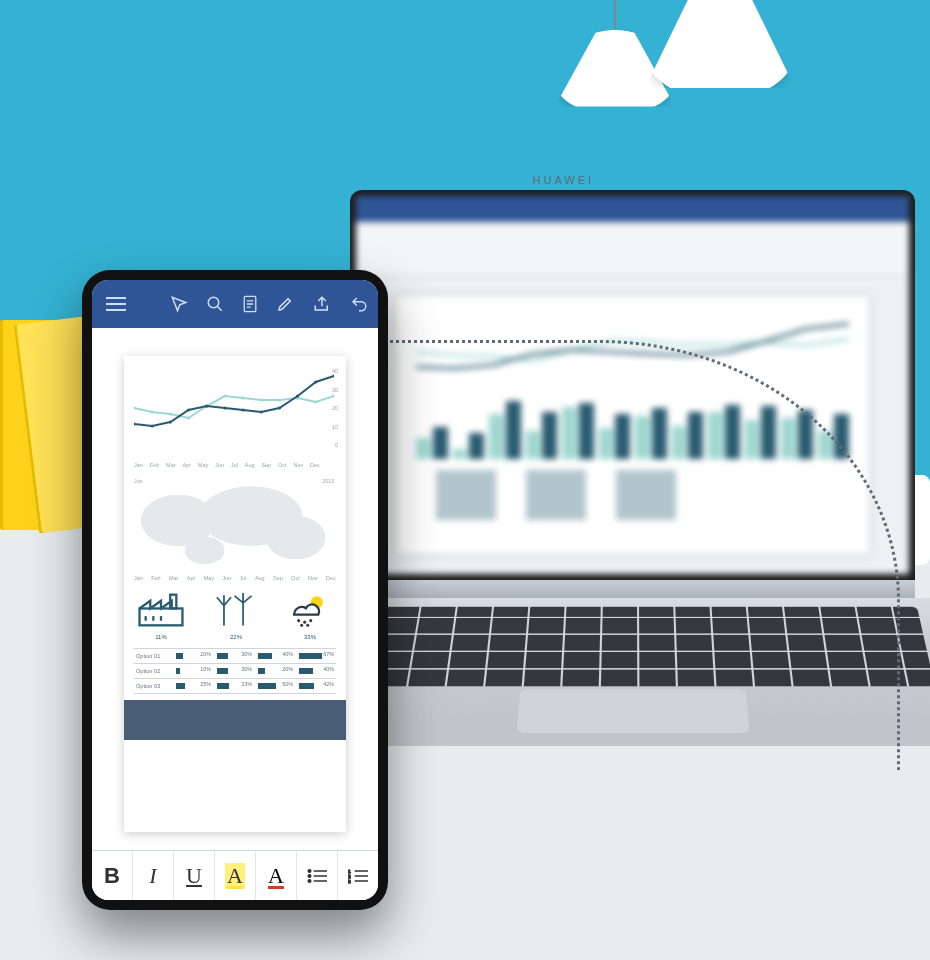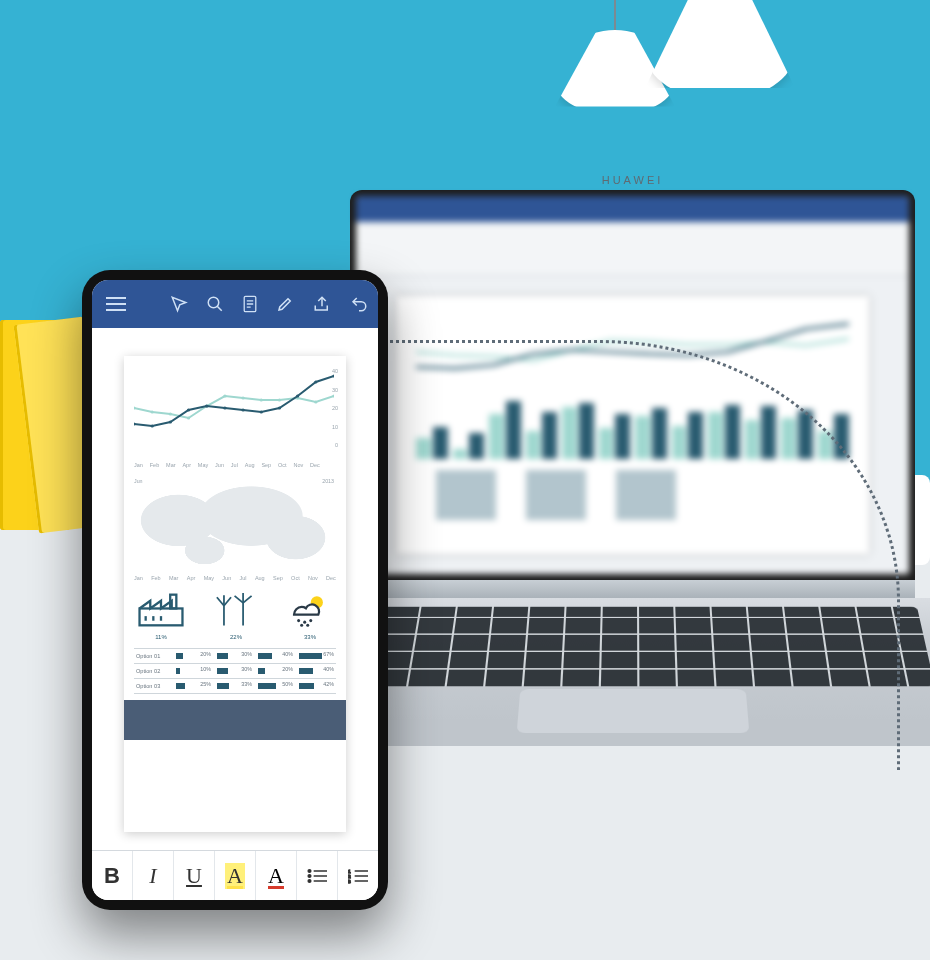--- a/index.html
+++ b/index.html
@@ -105,21 +105,21 @@
     background-blend-mode: lighten;
     border-radius:6px;
     opacity:.95;
   }
   .laptop-trackpad {
     position:absolute; left:50%; transform:translateX(-50%);
     top:138px; width:210px; height:60px; background:#cfd4da; border-radius:8px;
   }
   .laptop-brand {
     position:absolute; left:50%; transform:translateX(-50%);
-    top:-16px; width:200px; text-align:center; font-size:11px; letter-spacing:3px;
+    top:-16px; width:200px; font-size:11px; letter-spacing:3px;
     color:#5f6a72;
   }
 
   
   .arc {
     position:absolute;
     left: 300px; top: 340px;
     width: 600px; height: 430px;
     border: 3px dotted #5f6c78;
     border-left: none;

